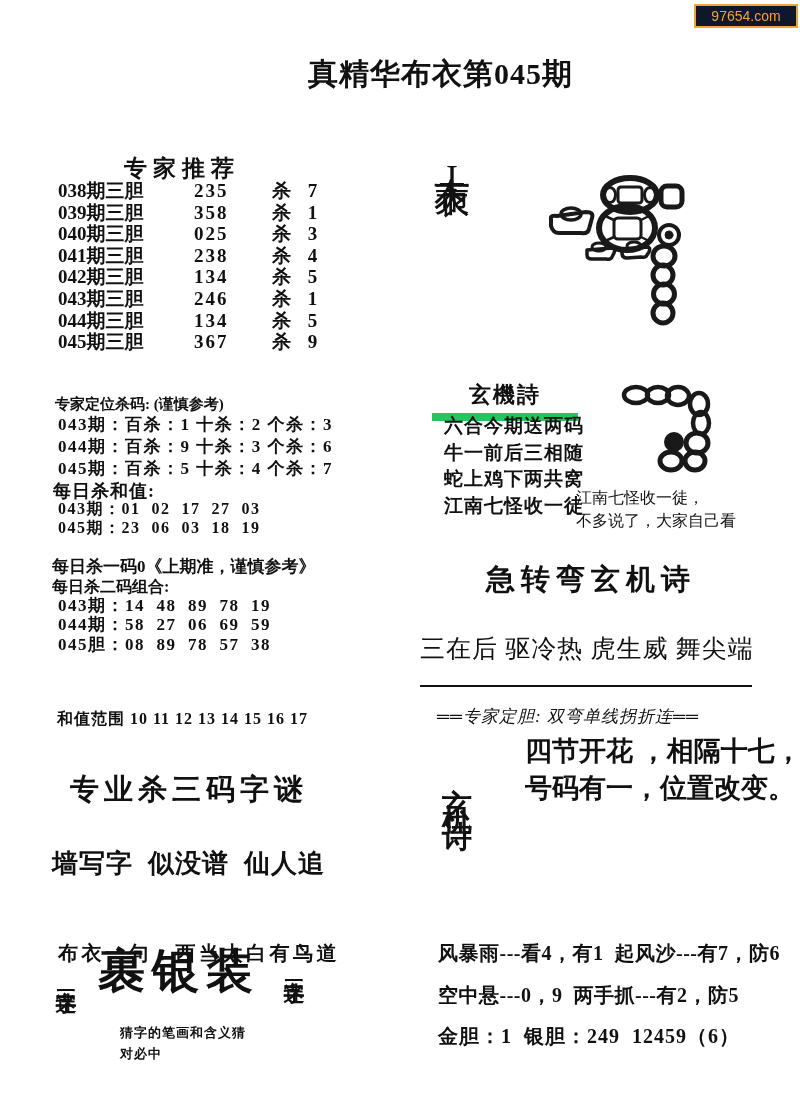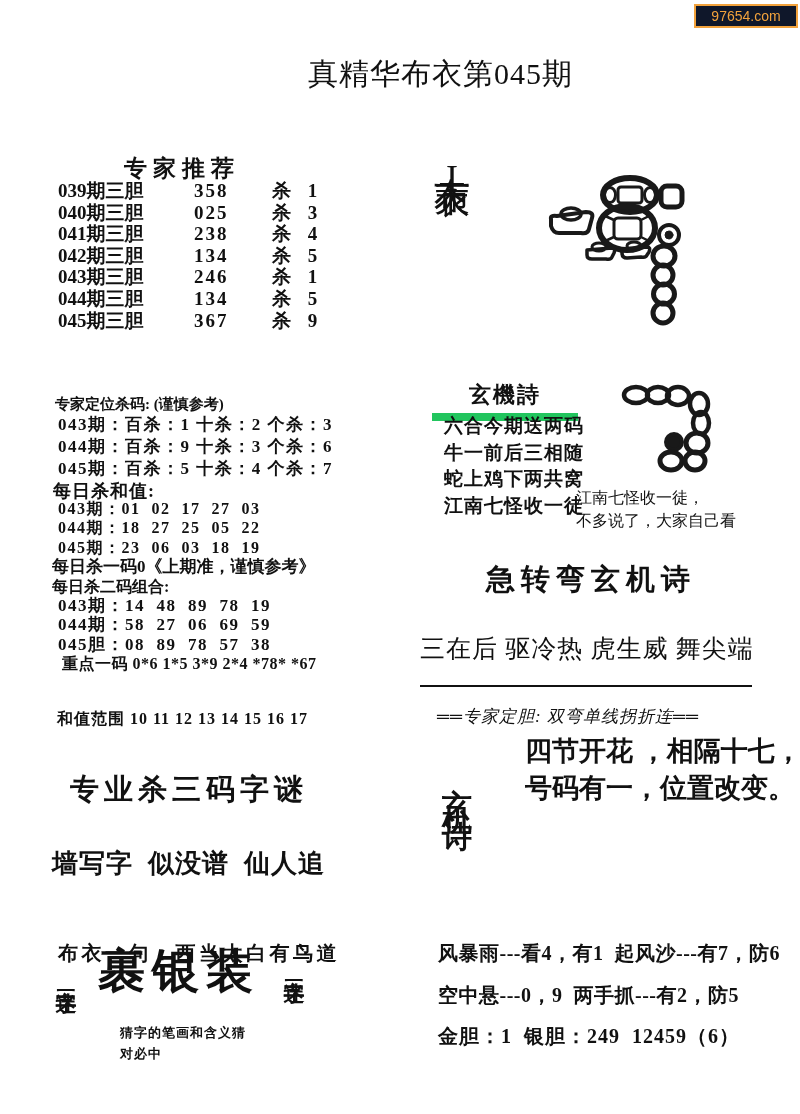--- a/index.html
+++ b/index.html
@@ -8,21 +8,21 @@
   .abs{position:absolute;}
   .pre{white-space:pre;}
   .vert{writing-mode:vertical-rl;text-orientation:upright;}
 
   
   .wm{left:694px;top:4px;width:100px;height:20px;border:2px solid #f2a23c;
       color:#f2a23c;font-family:"Liberation Sans","DejaVu Sans",sans-serif;
       font-size:14px;text-align:center;line-height:20px;background:#0f172a;}
 
   
-  .title{left:308px;top:54px;font-size:30px;font-weight:normal;letter-spacing:1px;}
+  .title{left:308px;top:54px;font-size:30px;font-weight:bold;letter-spacing:1px;}
 
   
   .ex-head{left:124px;top:153px;font-size:23px;font-weight:bold;letter-spacing:6px;}
   .ex-rows{left:58px;top:180px;}
   .ex-row{display:flex;height:21.6px;line-height:21.6px;font-size:19px;font-weight:bold;}
   .ex-period{width:136px;}
   .ex-code{width:78px;letter-spacing:2px;}
   .ex-kill{letter-spacing:6px;}
 
   .pk-head{left:55px;top:395px;font-size:15px;font-weight:bold;}
@@ -70,20 +70,25 @@
   <div class="abs wm">
     <span>97654.com</span>
   </div>
 
   <div class="abs title pre">真精华布衣第045期</div>
 
   <div class="abs ex-head">专家推荐</div>
 
   <div class="abs ex-rows">
     <div class="ex-row">
+      <span class="ex-period pre">038期三胆</span>
+      <span class="ex-code pre">235</span>
+      <span class="ex-kill pre">杀 7</span>
+    </div>
+    <div class="ex-row">
       <span class="ex-period pre">039期三胆</span>
       <span class="ex-code pre">358</span>
       <span class="ex-kill pre">杀 1</span>
     </div>
     <div class="ex-row">
       <span class="ex-period pre">040期三胆</span>
       <span class="ex-code pre">025</span>
       <span class="ex-kill pre">杀 3</span>
     </div>
     <div class="ex-row">
@@ -116,34 +121,32 @@
   <div class="abs pk-head pre">专家定位杀码: (谨慎参考)</div>
   <div class="abs pk-rows">
     <div class="pre">043期：百杀：1 十杀：2 个杀：3</div>
     <div class="pre">044期：百杀：9 十杀：3 个杀：6</div>
     <div class="pre">045期：百杀：5 十杀：4 个杀：7</div>
   </div>
 
   <div class="abs ds-head pre">每日杀和值:</div>
   <div class="abs ds-rows">
     <div class="pre">043期：01  02  17  27  03</div>
-    <div class="pre">044期：18  27  25  05  22</div>
     <div class="pre">045期：23  06  03  18  19</div>
   </div>
 
   <div class="abs d1 pre">每日杀一码0《上期准，谨慎参考》</div>
 
   <div class="abs d2-head pre">每日杀二码组合:</div>
   <div class="abs d2-rows">
     <div class="pre">043期：14  48  89  78  19</div>
     <div class="pre">044期：58  27  06  69  59</div>
     <div class="pre">045胆：08  89  78  57  38</div>
   </div>
 
-  <div class="abs key1 pre">重点一码 0*6 1*5 3*9 2*4 *78* *67</div>
   <div class="abs srange pre">和值范围 10 11 12 13 14 15 16 17</div>
 
   <div class="abs rid-head pre">专业杀三码字谜</div>
   <div class="abs rid-line pre">墙写字  似没谱  仙人追</div>
   <div class="abs rid-buyi pre">布衣一句：西当太白有鸟道</div>
 
   <div class="abs tcl-left vert">三字迷</div>
   <div class="abs tcl-ans pre">裹银装</div>
   <div class="abs tcl-right vert">三字迷</div>
   <div class="abs tcl-note">

